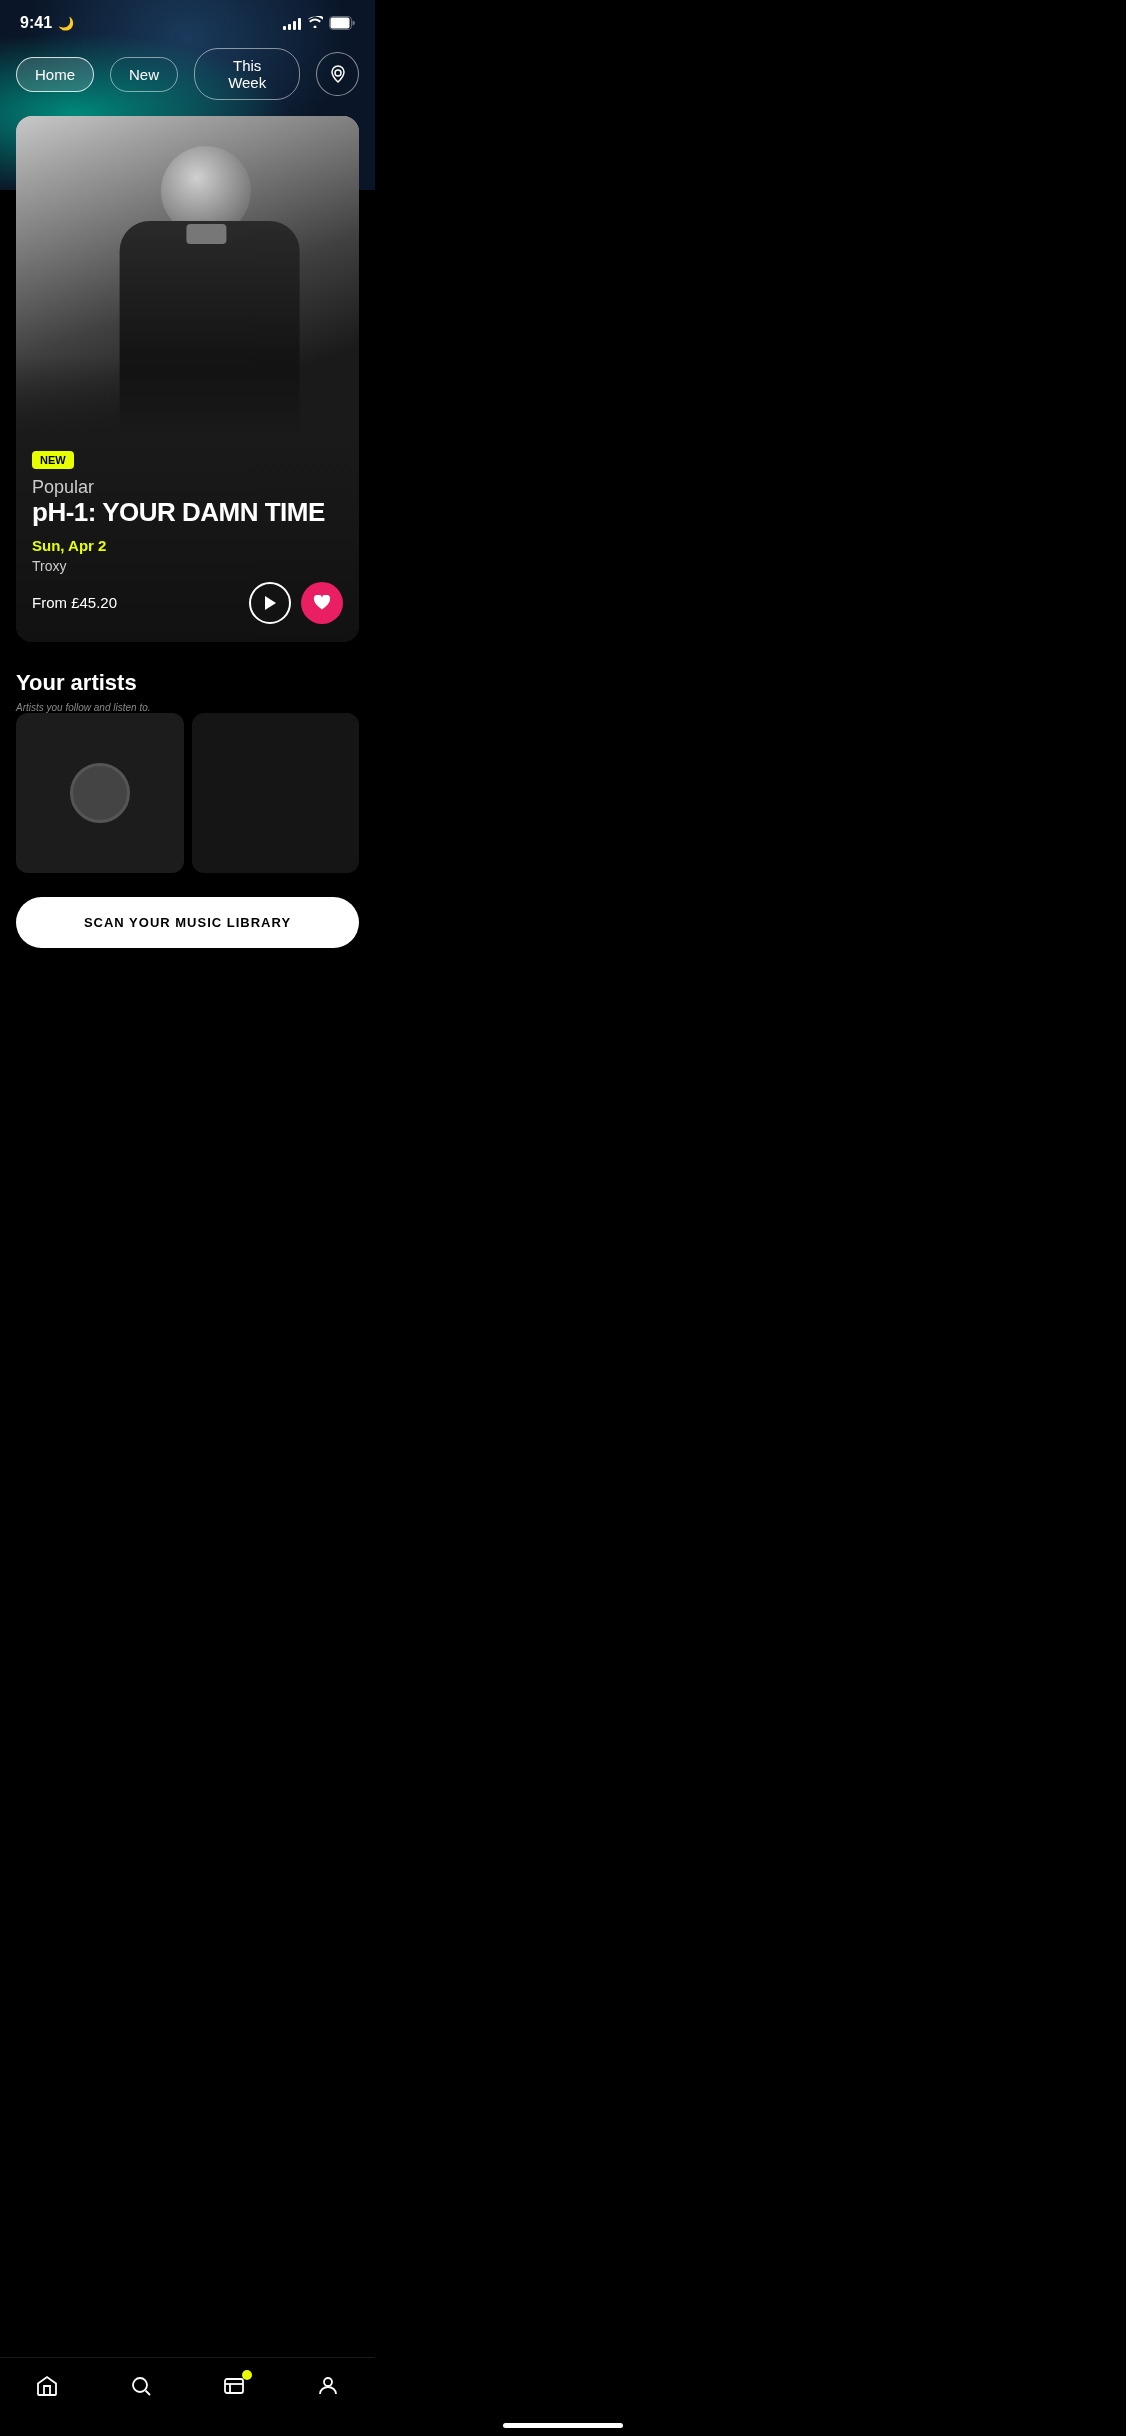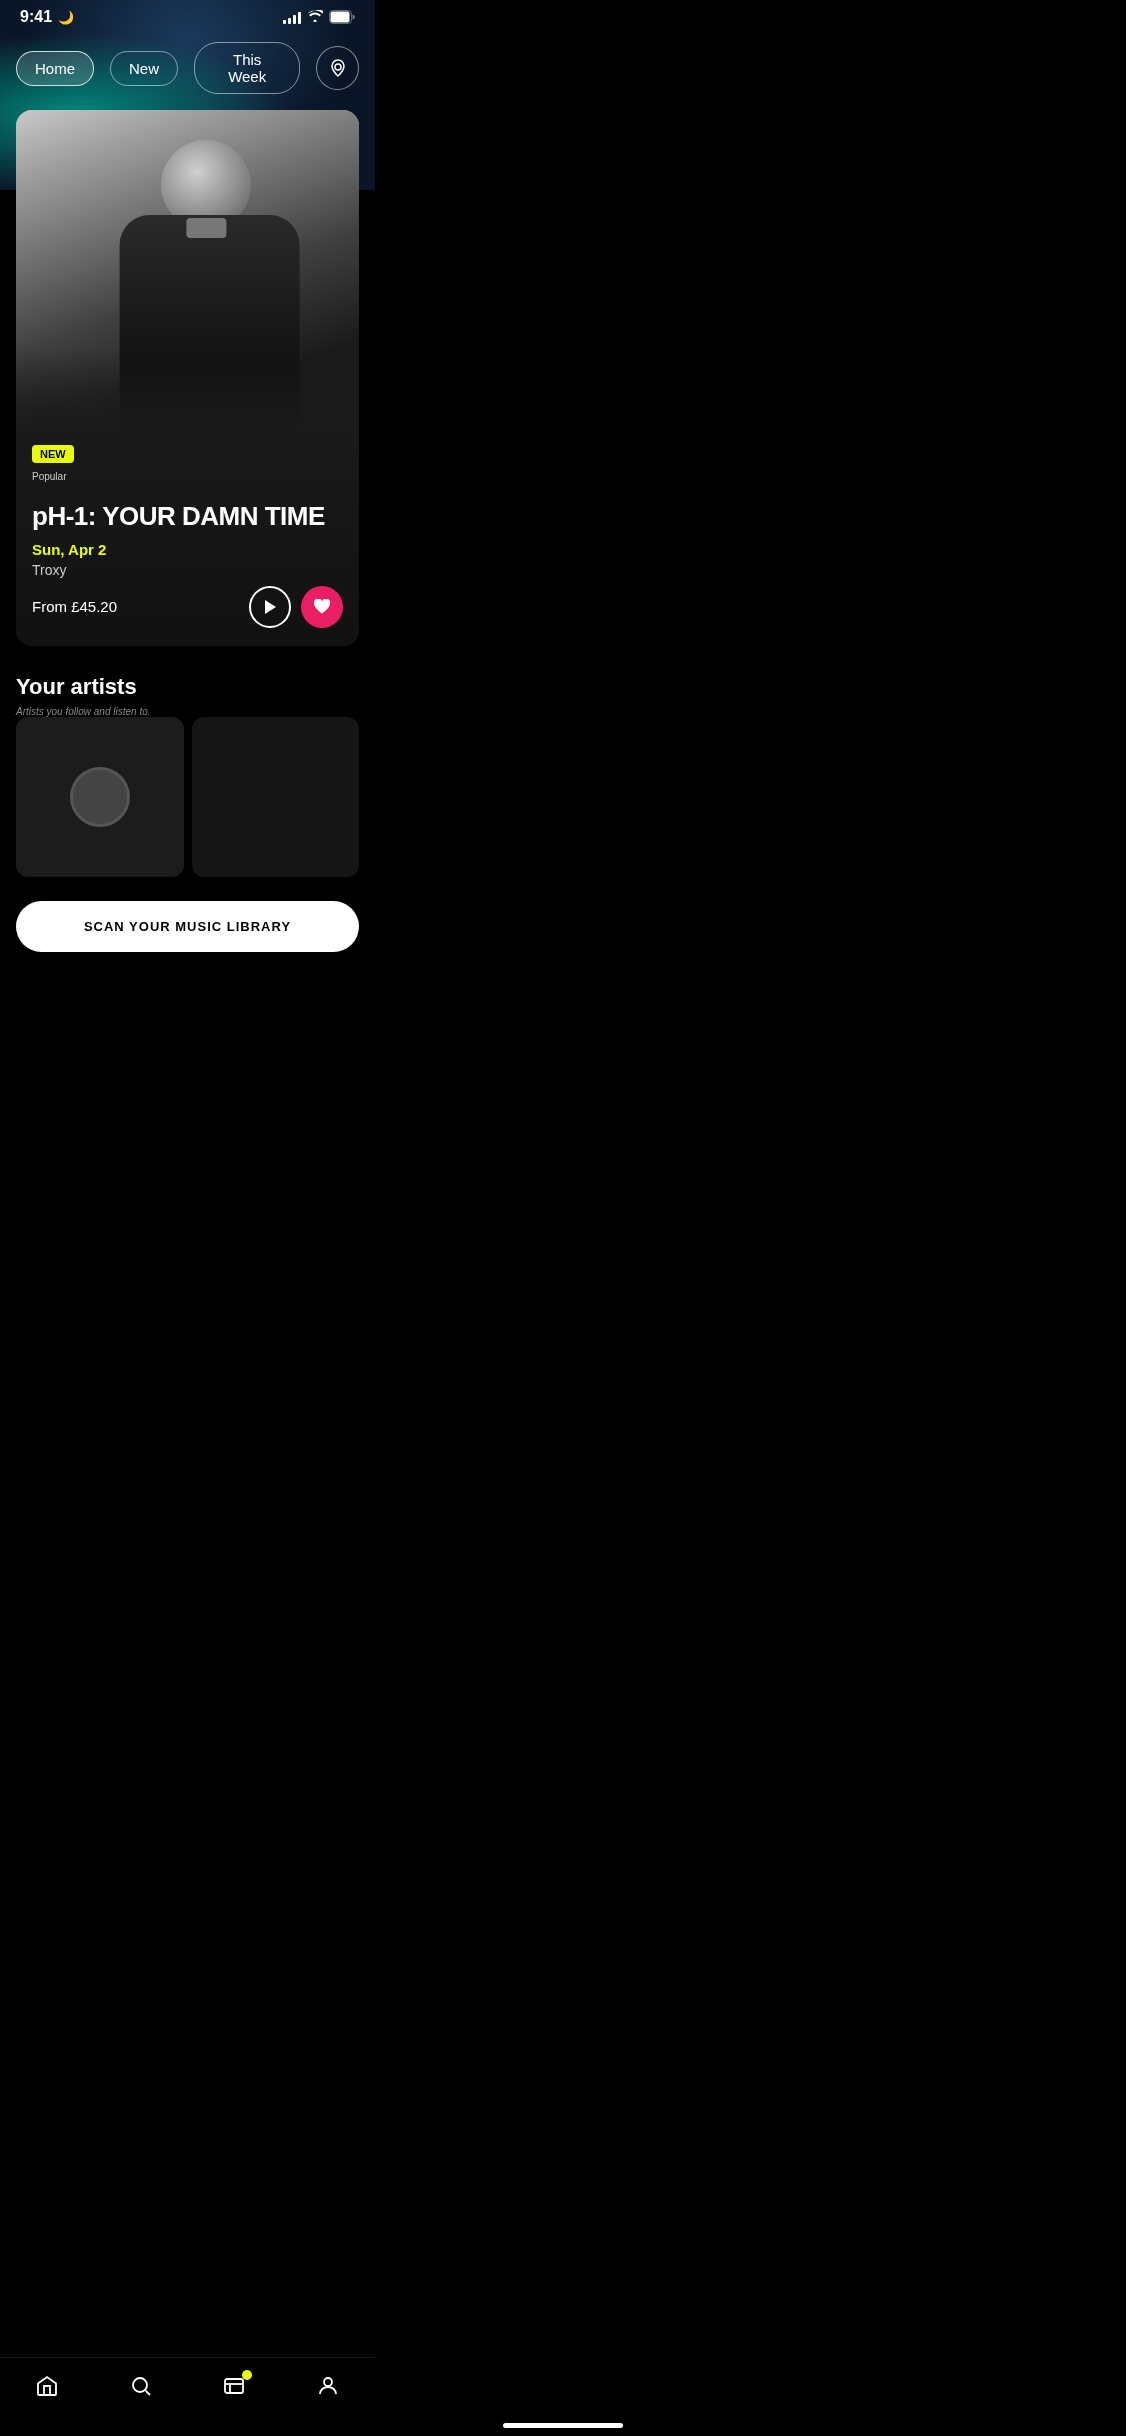--- a/index.html
+++ b/index.html
@@ -13,21 +13,21 @@
       min-height: 812px;
       overflow-x: hidden;
       position: relative;
     }
 
     
     .status-bar {
       display: flex;
       justify-content: space-between;
       align-items: center;
-      padding: 8px 20px 8px;
+      padding: 14px 20px 8px;
       position: relative;
       z-index: 10;
     }
     .status-time {
       font-size: 16px;
       font-weight: 600;
       color: #fff;
     }
     .status-icons {
       display: flex;
@@ -126,23 +126,23 @@
       background: #E8FF00;
       color: #000;
       font-size: 11px;
       font-weight: 700;
       padding: 3px 8px;
       border-radius: 4px;
       margin-bottom: 8px;
     }
 
     .event-category {
-      font-size: 10px;
+      font-size: 18px;
       color: #ccc;
-      margin-bottom: 20px;
+      margin-bottom: 0;
     }
 
     .event-title {
       font-size: 26px;
       font-weight: 800;
       color: #fff;
       line-height: 1.1;
       margin-bottom: 10px;
       letter-spacing: -0.5px;
     }

